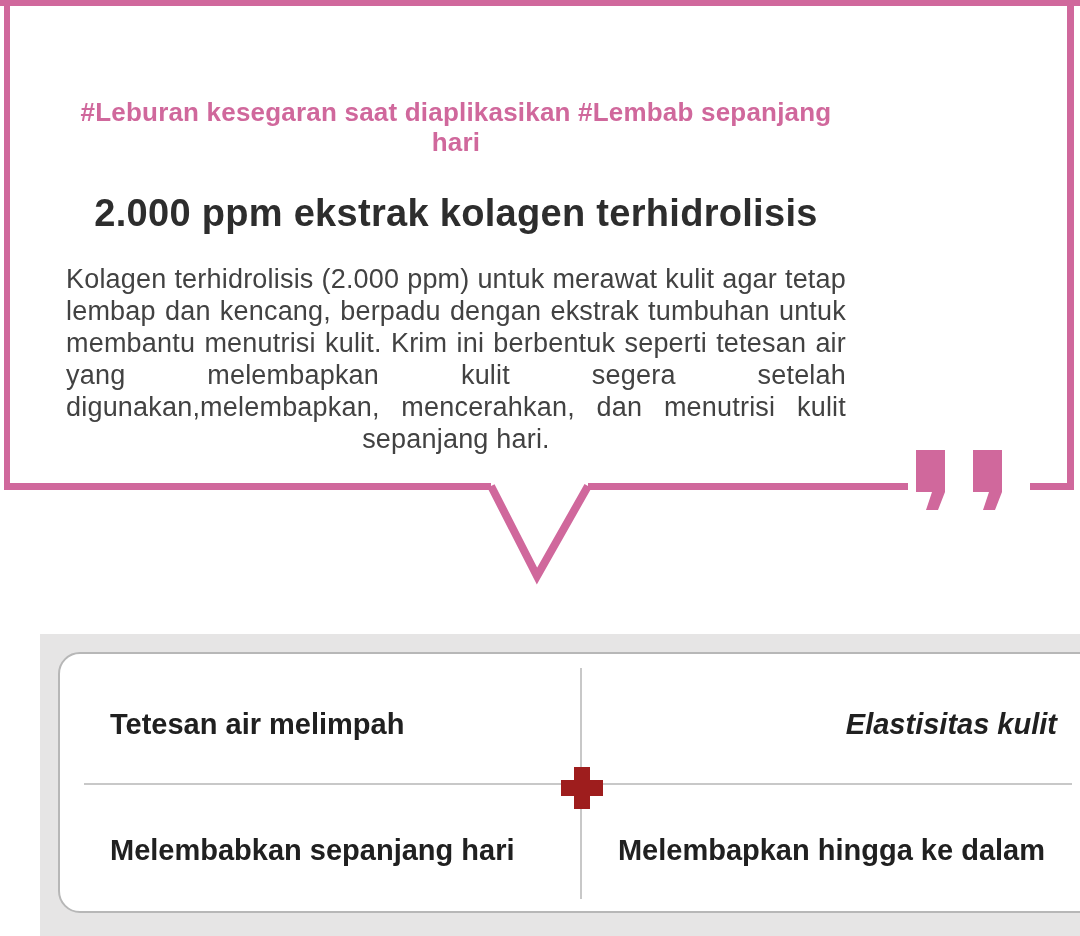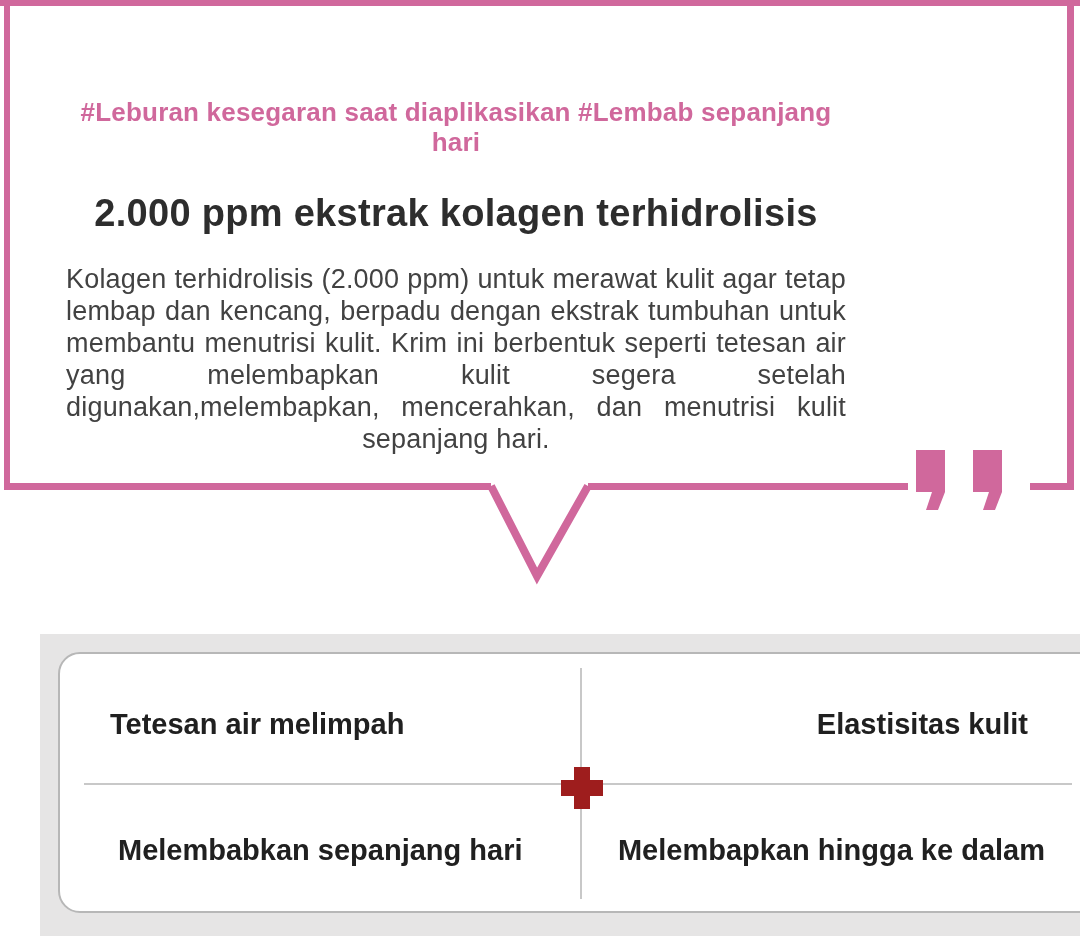--- a/index.html
+++ b/index.html
@@ -73,22 +73,22 @@
   }
   .quad{
     position:absolute;
     color:#202020;
     font-size:29px;
     font-weight:700;
     line-height:38px;
     white-space:nowrap;
   }
   .quad.tl{left:50px;top:51px;}
-  .quad.tr{right:72px;top:51px;}
-  .quad.bl{left:58px;top:177px;}
+  .quad.tr{right:43px;top:51px;font-style:italic;}
+  .quad.bl{left:50px;top:177px;}
   .quad.br{right:55px;top:177px;text-align:center;}
 
   .cross{
     position:absolute;left:501px;top:113px;
     width:42px;height:42px;
   }
   .cross .bar-h{
     position:absolute;left:0;top:13px;width:42px;height:16px;
     background:#9e1d1d;display:block;
   }

